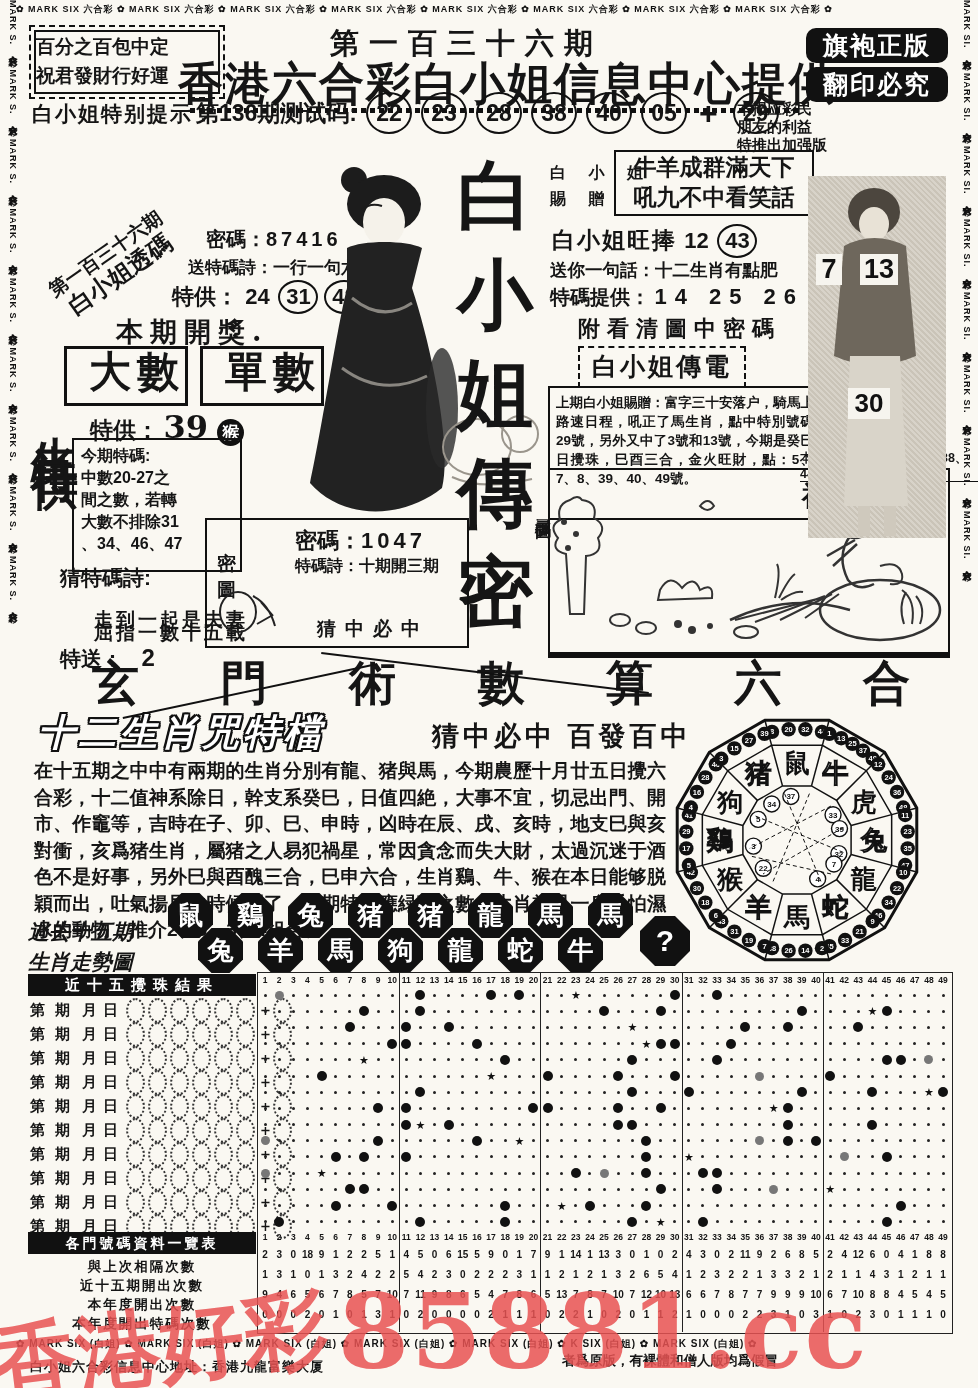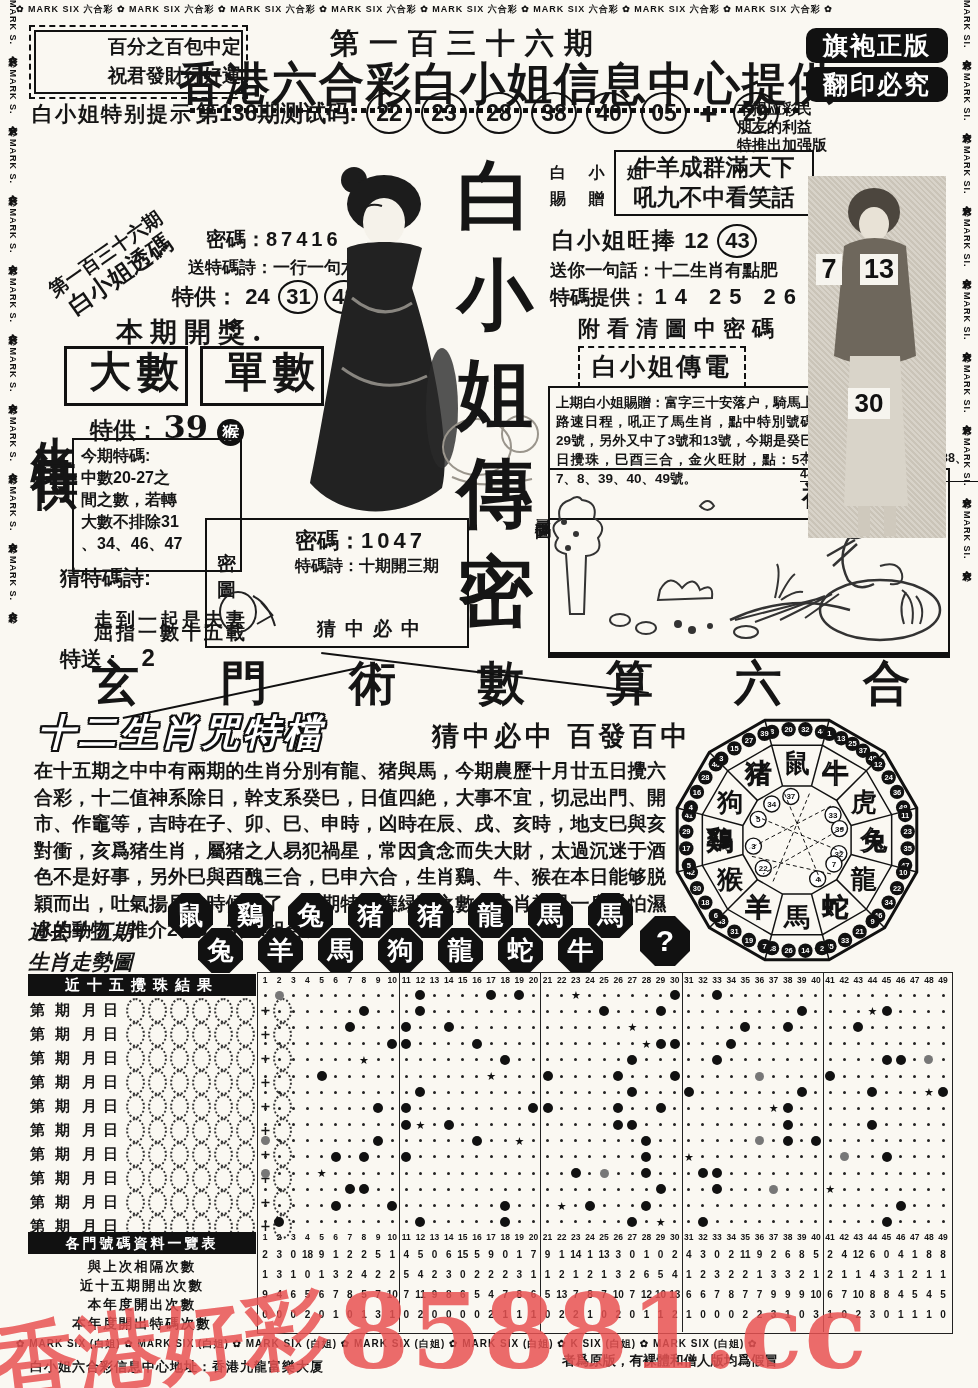--- a/index.html
+++ b/index.html
@@ -10,22 +10,22 @@
   .b{font-weight:bold;}
 
   
   .strip-h{left:16px;width:970px;height:18px;font-size:9px;font-weight:bold;letter-spacing:1px;
            white-space:nowrap;overflow:hidden;color:#111;line-height:18px;}
   .strip-v{top:0;height:1388px;width:24px;writing-mode:vertical-rl;font-size:9px;font-weight:bold;
            letter-spacing:1px;white-space:nowrap;overflow:hidden;color:#111;line-height:22px;}
 
   
   .lucky-box{left:34px;top:30px;width:182px;height:60px;border:2.5px solid #111;outline:2px dashed #111;
-             outline-offset:3px;text-align:right;font-size:19px;font-weight:bold;line-height:29px;
-             font-family:"DejaVu Serif",serif;padding-left:23px;}
+             outline-offset:3px;text-align:left;font-size:19px;font-weight:bold;line-height:29px;
+             font-family:"DejaVu Serif",serif;}
   .issue-title{left:330px;top:24px;font-size:29px;font-weight:900;letter-spacing:10px;}
   .main-title{left:178px;top:54px;width:660px;font-size:45px;font-weight:900;letter-spacing:2px;
               white-space:nowrap;}
   .title-underline{left:190px;top:108px;width:612px;height:5px;
        background:repeating-linear-gradient(90deg,#111 0 5px,transparent 5px 9px);}
   .stamp{left:806px;top:28px;width:142px;text-align:center;}
   .stamp div{background:#111;color:#fff;border-radius:10px;font-size:25px;font-weight:900;
              padding:1px 6px;margin-bottom:4px;letter-spacing:2px;}
   .tip-label{left:32px;top:100px;font-size:21px;font-weight:bold;letter-spacing:2px;}
   .testcode{left:196px;top:92px;font-size:23px;font-weight:900;display:flex;align-items:center;}

